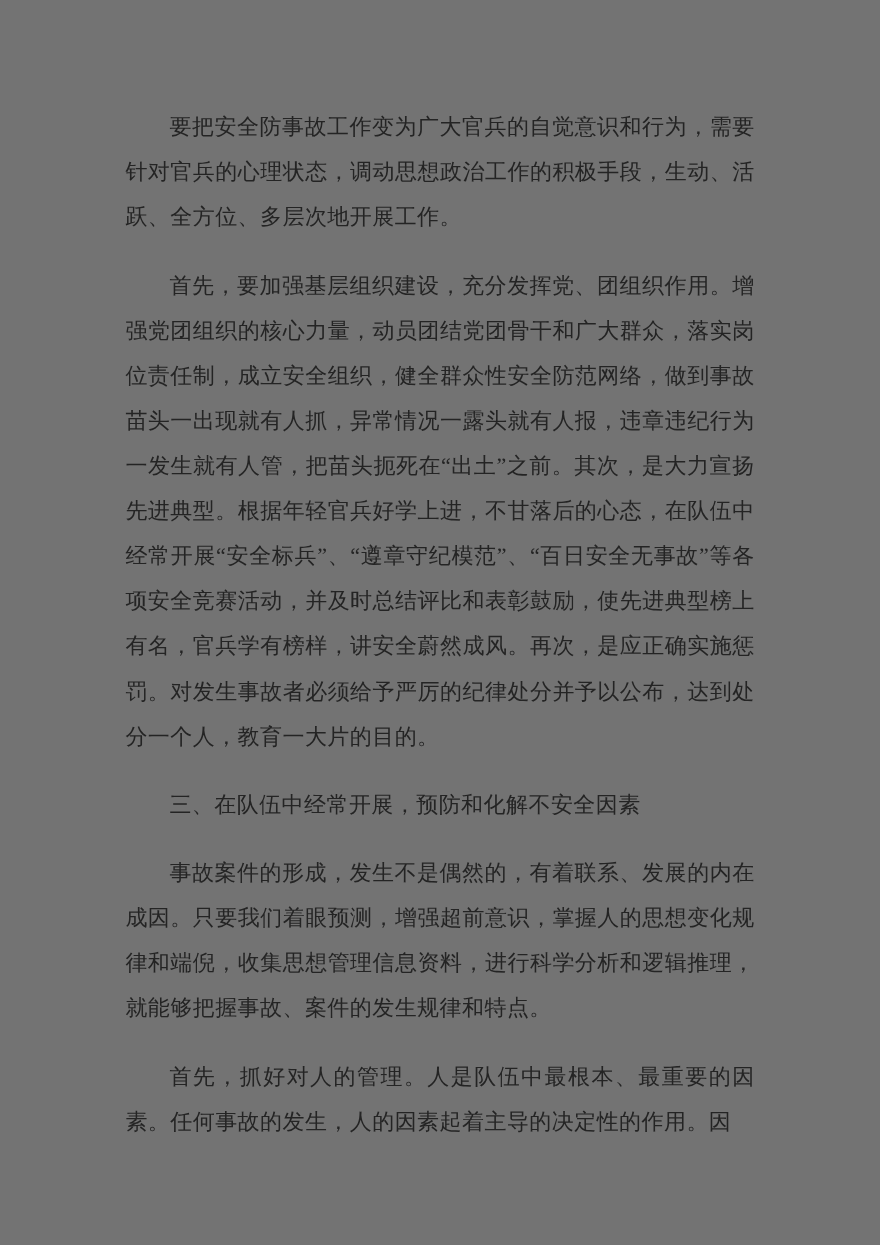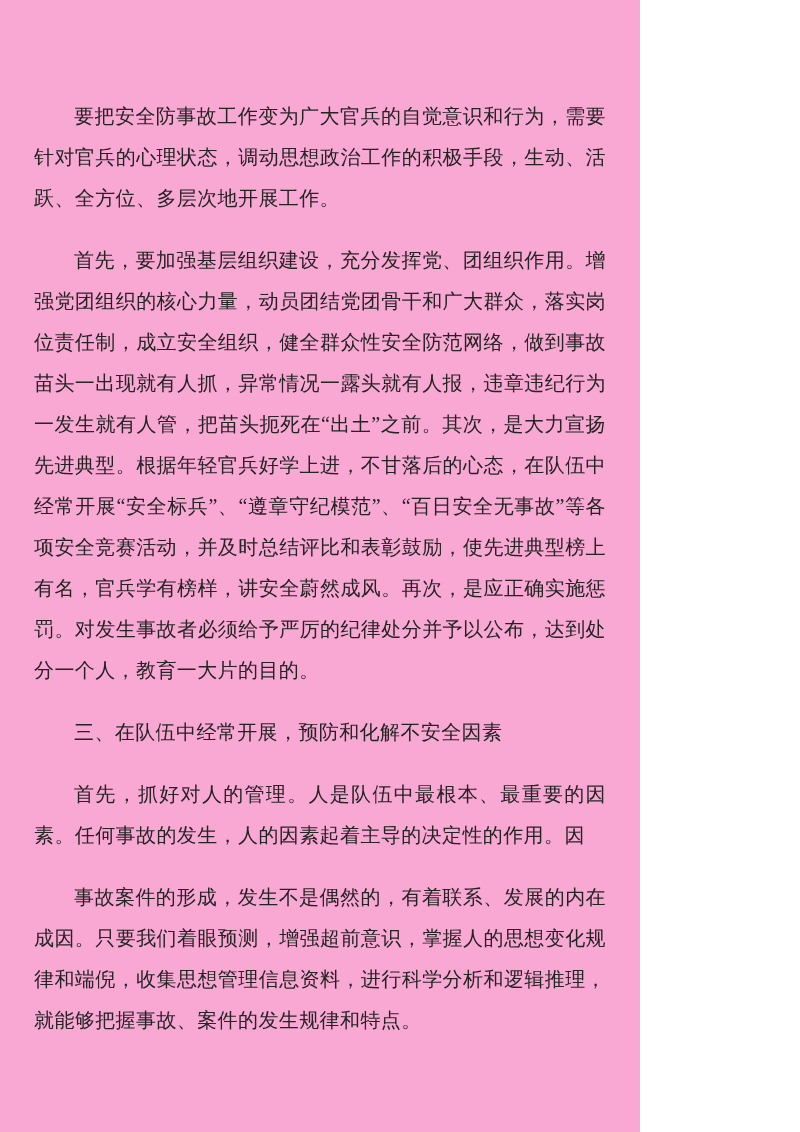--- a/index.html
+++ b/index.html
@@ -4,23 +4,23 @@
 <style>
   * { margin: 0; padding: 0; box-sizing: border-box; }
 
   html, body {
     width: 800px;
     background: #ffffff;
   }
 
   .page {
     position: relative;
-    width: 640px;
+    width: 800px;
     height: 1132px;
-    background: #f9a8d4;
+    background: #737373;
     overflow: hidden;
   }
 
   .doc {
     width: 572px;
     margin: 0 auto;
     padding-top: 96px;
     font-family: "Liberation Serif", "DejaVu Serif", serif;
     font-size: 20px;
     line-height: 41px;
@@ -44,16 +44,16 @@
   }
 </style>
 </head>
 <body>
 
 <div class="page">
   <div class="doc">
     <p>要把安全防事故工作变为广大官兵的自觉意识和行为，需要针对官兵的心理状态，调动思想政治工作的积极手段，生动、活跃、全方位、多层次地开展工作。</p>
     <p>首先，要加强基层组织建设，充分发挥党、团组织作用。增强党团组织的核心力量，动员团结党团骨干和广大群众，落实岗位责任制，成立安全组织，健全群众性安全防范网络，做到事故苗头一出现就有人抓，异常情况一露头就有人报，违章违纪行为一发生就有人管，把苗头扼死在“出土”之前。其次，是大力宣扬先进典型。根据年轻官兵好学上进，不甘落后的心态，在队伍中经常开展“安全标兵”、“遵章守纪模范”、“百日安全无事故”等各项安全竞赛活动，并及时总结评比和表彰鼓励，使先进典型榜上有名，官兵学有榜样，讲安全蔚然成风。再次，是应正确实施惩罚。对发生事故者必须给予严厉的纪律处分并予以公布，达到处分一个人，教育一大片的目的。</p>
     <p class="heading">三、在队伍中经常开展，预防和化解不安全因素</p>
+    <p>事故案件的形成，发生不是偶然的，有着联系、发展的内在成因。只要我们着眼预测，增强超前意识，掌握人的思想变化规律和端倪，收集思想管理信息资料，进行科学分析和逻辑推理，就能够把握事故、案件的发生规律和特点。</p>
     <p>首先，抓好对人的管理。人是队伍中最根本、最重要的因素。任何事故的发生，人的因素起着主导的决定性的作用。因</p>
-    <p>事故案件的形成，发生不是偶然的，有着联系、发展的内在成因。只要我们着眼预测，增强超前意识，掌握人的思想变化规律和端倪，收集思想管理信息资料，进行科学分析和逻辑推理，就能够把握事故、案件的发生规律和特点。</p>
   </div>
 </div>
 
 </body></html>

